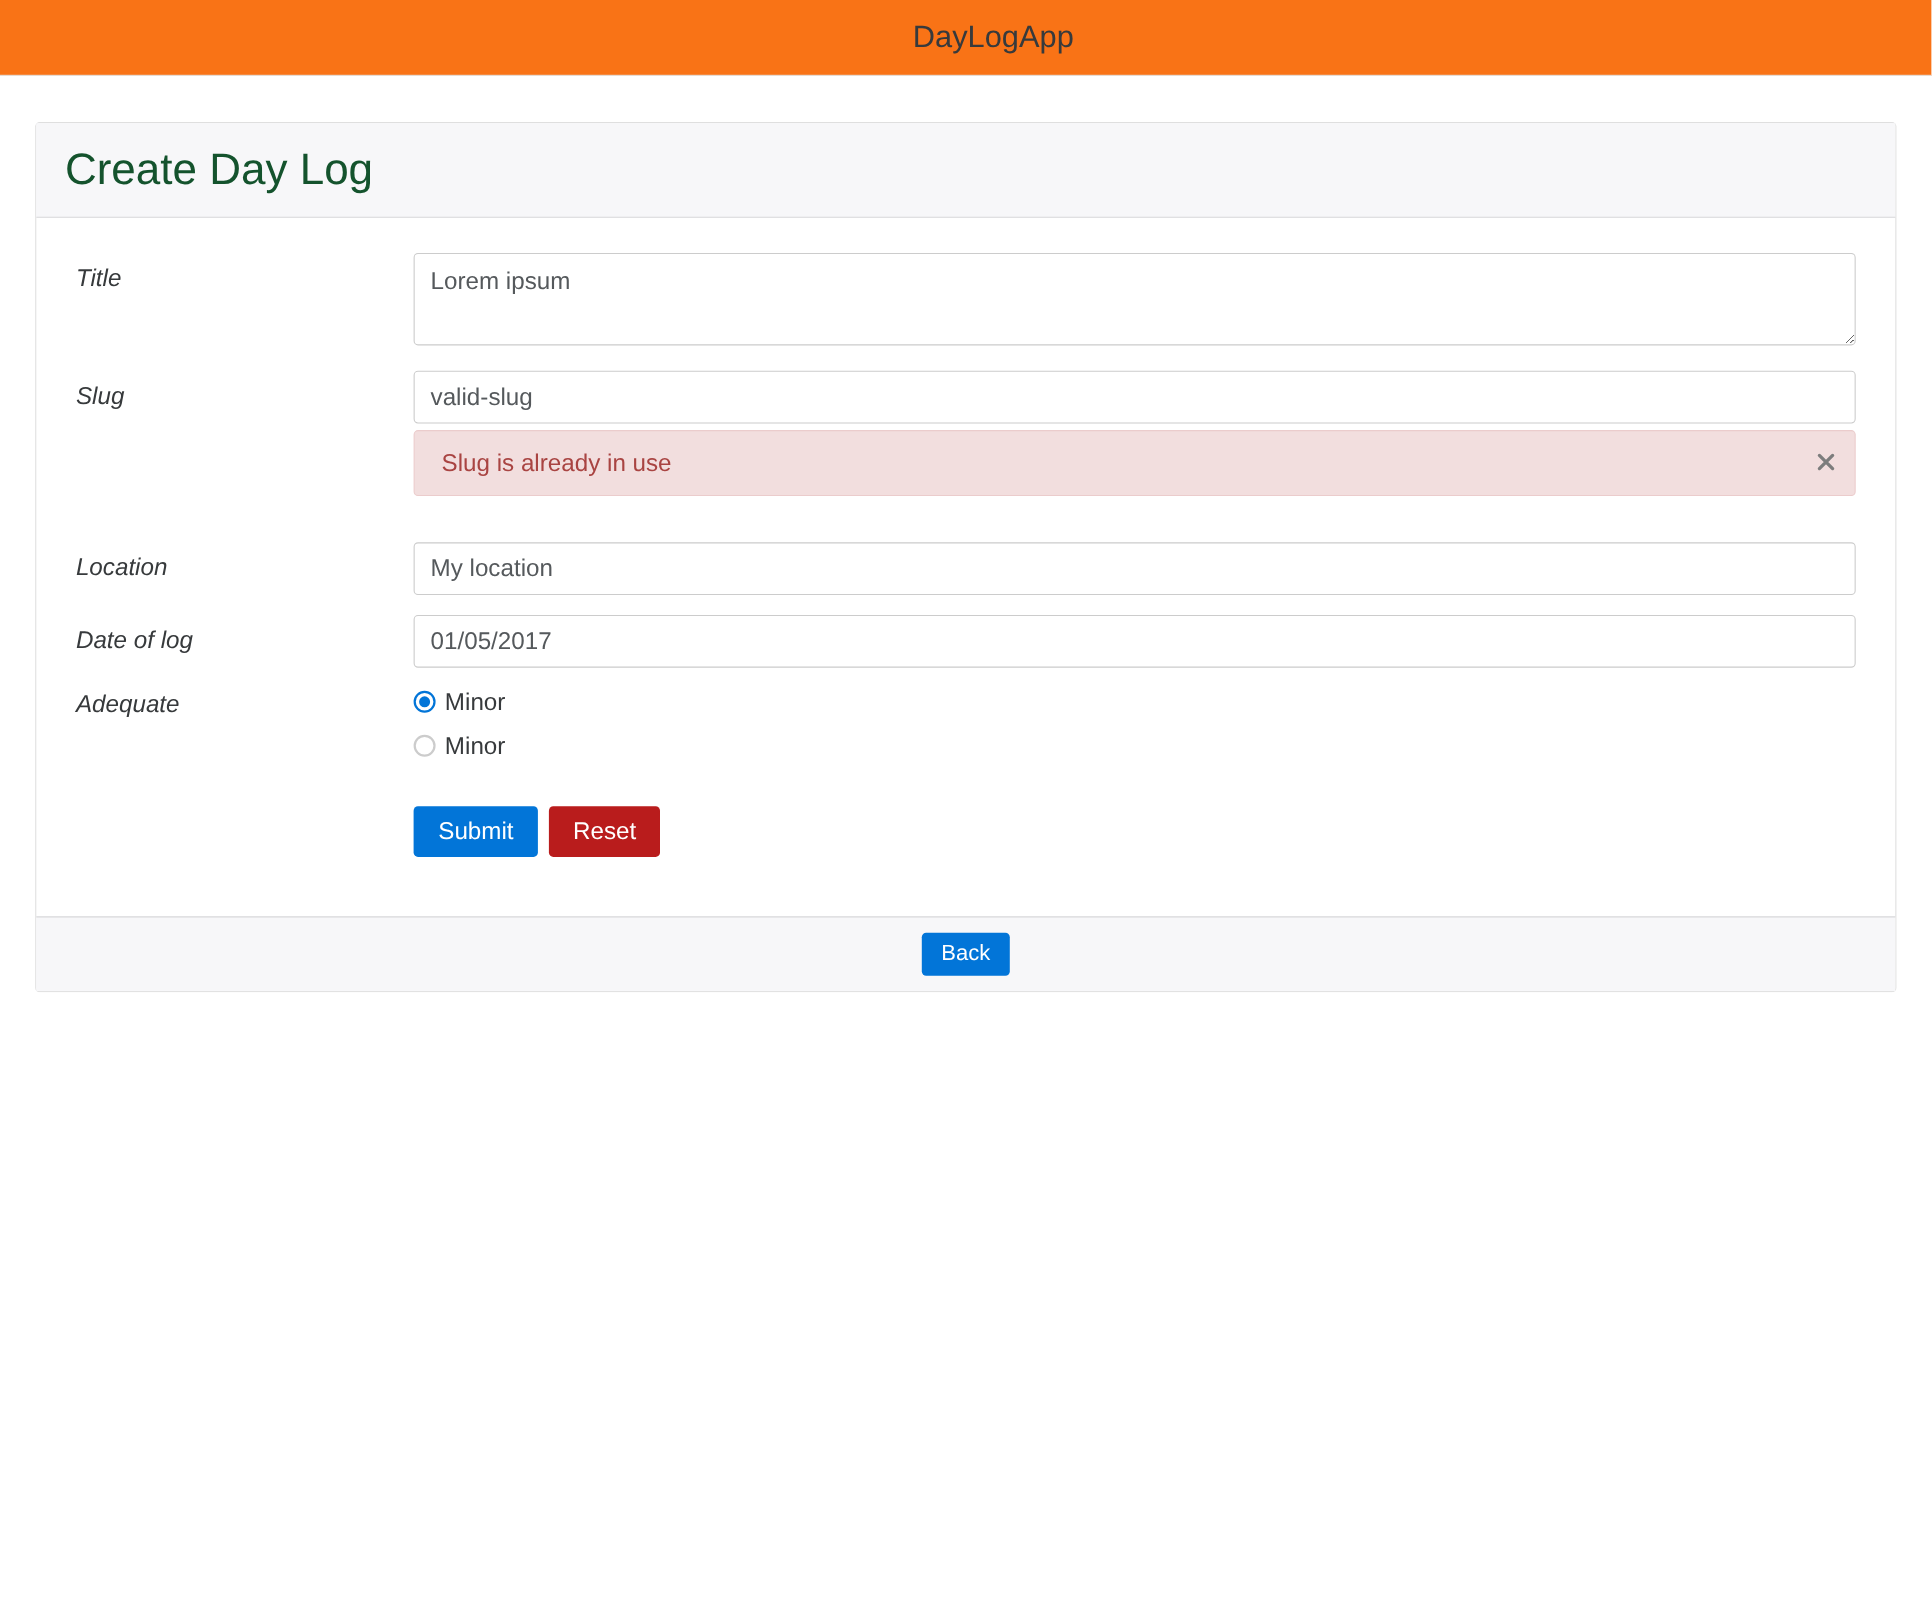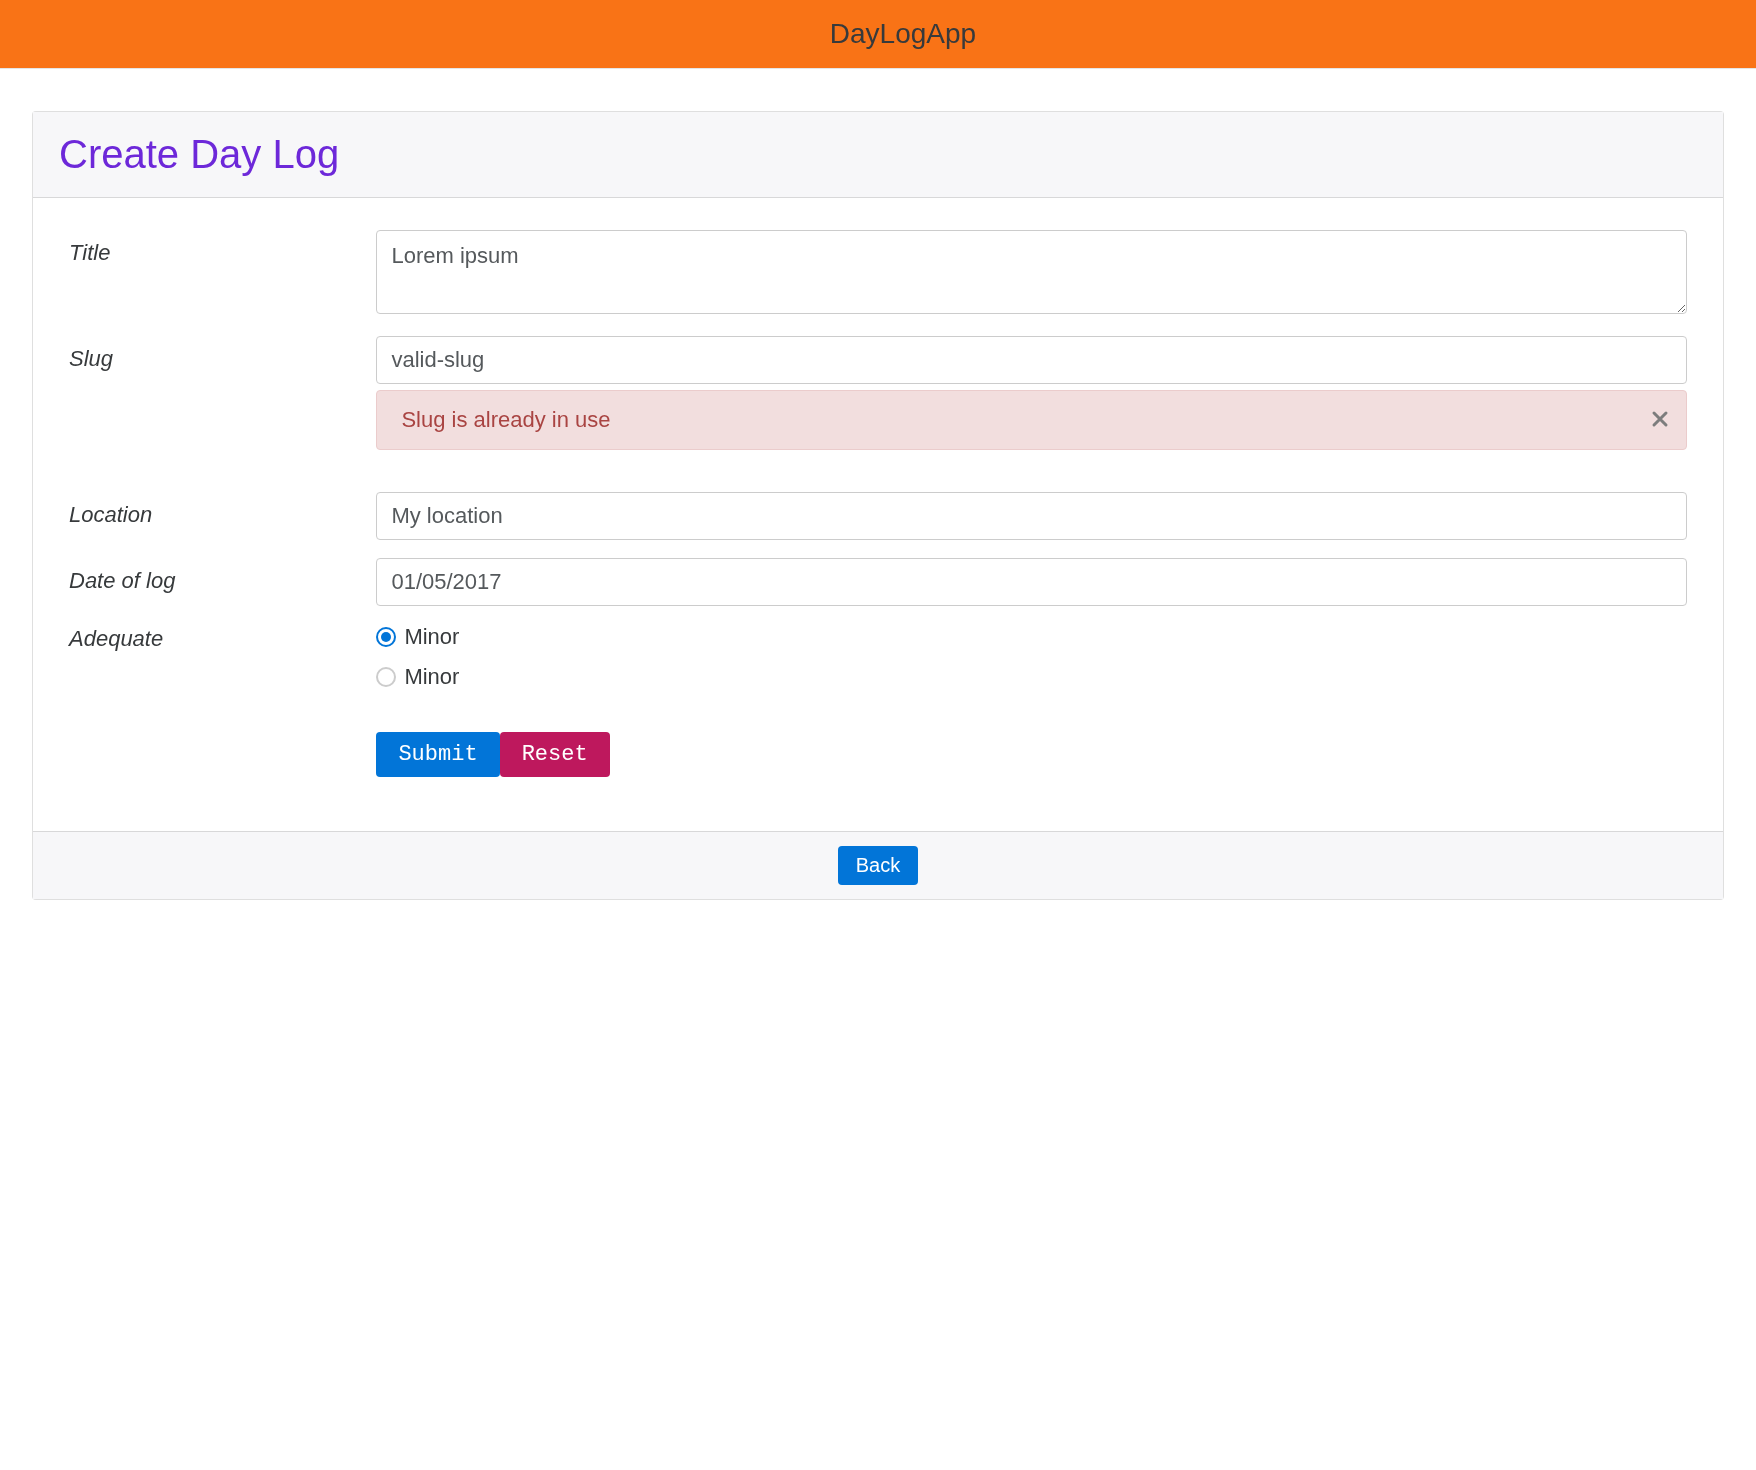--- a/index.html
+++ b/index.html
@@ -2,42 +2,42 @@
 <html><head>
   <meta charset="utf-8">
   <style>
     * { box-sizing: border-box; margin: 0; padding: 0; }
     body { font-family: -apple-system, BlinkMacSystemFont, "Segoe UI", "Helvetica Neue", Arial, sans-serif; font-size: 16px; color: #373a3c; background: #fff; }
     .navbar { background: #f97316; padding: 18px 0 18px 50px; border-bottom: 1px solid #e5e5e5; text-align: center; }
     .navbar-brand { font-size: 28px; color: #373a3c; font-weight: 400; }
     .container { padding: 0 32px; }
     .card { border: 1px solid rgba(0,0,0,.125); border-radius: 4px; margin-top: 42px; background: #fff; }
     .card-header { background: #f7f7f9; padding: 20px 26px 20px 26px; border-bottom: 1px solid rgba(0,0,0,.125); }
-    .card-header h2 { font-size: 40px; font-weight: 500; color: #6d28d9; }
+    .card-header h2 { font-size: 40px; font-weight: 500; color: #14532d; }
     .card-body { padding: 32px 36px 36px 36px; }
     .card-footer { background: #f7f7f9; border-top: 1px solid rgba(0,0,0,.125); padding: 14px 0; text-align: center; }
     .form-row { display: flex; align-items: flex-start; margin-bottom: 18px; }
     .form-label-col { width: 19%; text-align: left; padding-right: 18px; padding-top: 10px; font-style: italic; }
     .form-label { font-size: 22px; color: #373a3c; }
     .form-input-col { flex: 1; }
     .form-control { width: 100%; padding: 10px 14px; font-size: 22px; color: #55595c; border: 1px solid #ccc; border-radius: 4px; background: #fff; font-family: inherit; }
     textarea.form-control { resize: both; min-height: 72px; line-height: 1.4; }
     .alert { position: relative; background: #f2dede; color: #a94442; border: 1px solid #ebcccc; border-radius: 4px; padding: 16px 24px; margin-top: 6px; font-size: 22px; }
     .alert .close { position: absolute; right: 16px; top: 50%; transform: translateY(-50%); cursor: pointer; color: #7d7d7d; font-size: 26px; font-weight: bold; line-height: 1; }
     .radio-group { padding-top: 0; }
     .radio-option { display: flex; align-items: center; margin-bottom: 14px; }
     .radio-option:last-child { margin-bottom: 0; }
     .radio-option input[type="radio"] { appearance: none; -webkit-appearance: none; width: 20px; height: 20px; border: 2px solid #ccc; border-radius: 50%; margin-right: 8px; cursor: pointer; position: relative; outline: none; }
     .radio-option input[type="radio"]:checked { border-color: #0275d8; }
     .radio-option input[type="radio"]:checked::after { content: ""; position: absolute; top: 50%; left: 50%; transform: translate(-50%, -50%); width: 10px; height: 10px; background: #0275d8; border-radius: 50%; }
     .radio-option label { font-size: 22px; color: #373a3c; cursor: pointer; }
-    .button-row { display: flex; margin-top: 24px; font-family: Liberation Mono, monospace; }
+    .button-row { display: flex; gap: 10px; margin-top: 24px; }
     .btn { display: inline-block; padding: 10px 22px; font-size: 22px; border: none; border-radius: 4px; cursor: pointer; color: #fff; font-family: inherit; }
     .btn-primary { background: #0275d8; }
-    .btn-danger { background: #be185d; }
+    .btn-danger { background: #b91c1c; }
     .btn-footer { padding: 8px 18px; font-size: 20px; }
     .form-row.category-row .form-label-col { padding-top: 2px; }
     .form-row.slug-row { margin-bottom: 42px; }
   </style>
 </head>
 <body>
 
 <div class="navbar">
   <span class="navbar-brand">DayLogApp</span>
 </div>

